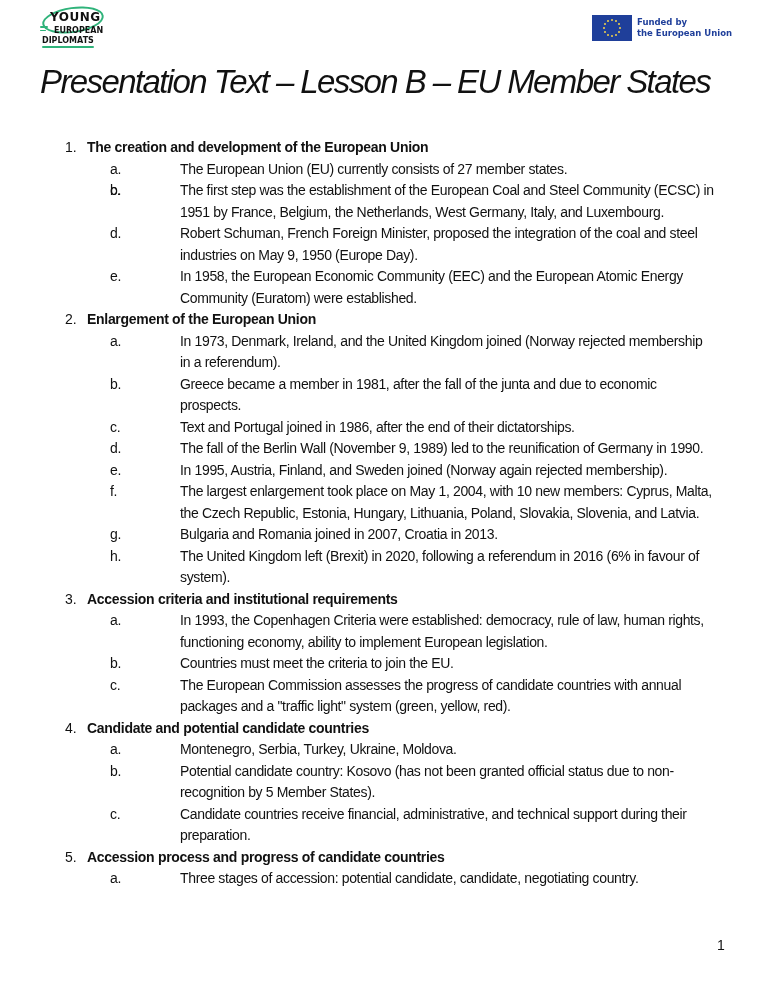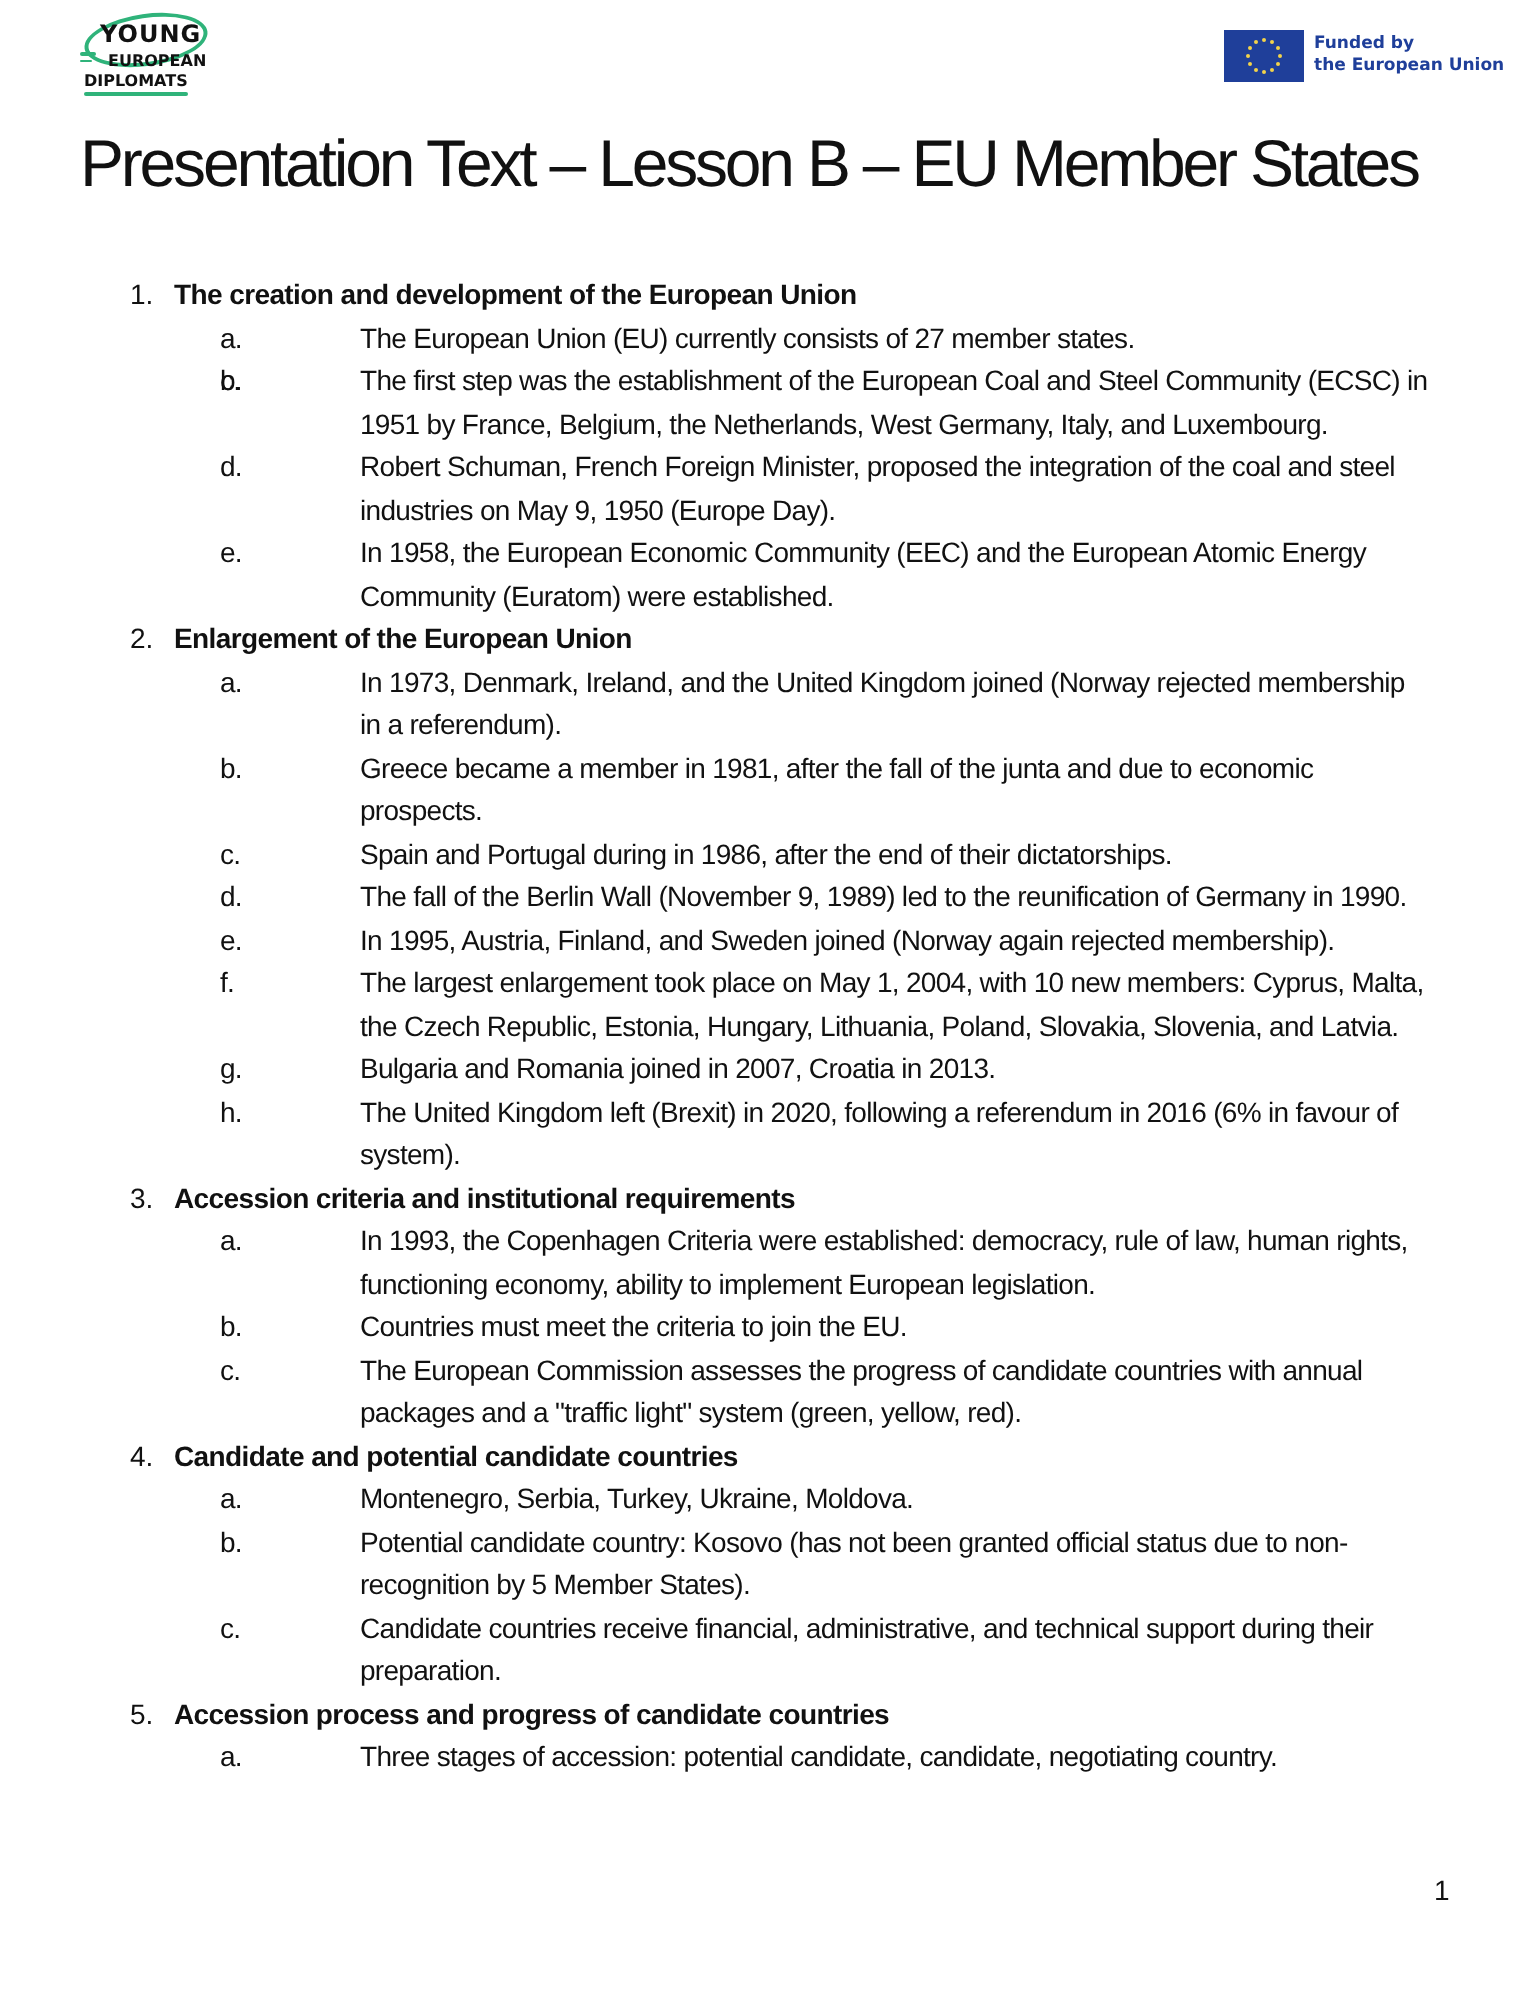--- a/index.html
+++ b/index.html
@@ -13,29 +13,29 @@
                 letter-spacing: 0.5px; color: #111; font-family: "DejaVu Sans", sans-serif; }
     .logo .l2 { position: absolute; left: 14px; top: 22px; font-weight: 900; font-size: 8px;
                 color: #111; font-family: "DejaVu Sans", sans-serif; }
     .logo .l3 { position: absolute; left: 2px; top: 32px; font-weight: 900; font-size: 8px;
                 color: #111; font-family: "DejaVu Sans", sans-serif; }
     .logo .uline { position: absolute; left: 2px; top: 42px; width: 52px; height: 2px;
                    background: #2fb37a; border-radius: 2px; }
     .logo .lines { position: absolute; left: 0px; top: 22px; width: 10px; height: 8px; }
     .logo .lines i { display:block; height:1.5px; background:#2fb37a; margin-bottom:2px; border-radius:1px; }
 
-    .eu { position: absolute; left: 592px; top: 15px; display: flex; align-items: center; margin-left: 20px; }
+    .eu { position: absolute; left: 592px; top: 15px; display: flex; align-items: center; }
     .flag { width: 40px; height: 26px; background: #1f3f9a; position: relative; }
     .flag span { position: absolute; width: 2.5px; height: 2.5px; background: #f3d34a; border-radius: 50%; }
     .eu-text { margin-left: 5px; font-size: 8.5px; font-weight: 700; color: #1f3f9a; line-height: 11px;
                font-family: "DejaVu Sans", sans-serif; }
 
     .title { position: absolute; left: 40px; top: 63px; font-size: 33px; font-weight: 400;
              letter-spacing: -1.6px; color: #111; white-space: nowrap;
-             font-family: "Liberation Sans", sans-serif; }
+             font-family: "Liberation Sans", sans-serif; font-style: italic; }
 
     .content { position: absolute; left: 0; top: 137px; width: 768px; }
     .section { position: relative; }
     .sec-head { position: relative; height: 21.5px; line-height: 21.5px; font-size: 14px; }
     .sec-num { position: absolute; left: 65px; }
     .sec-title { position: absolute; left: 87px; font-weight: 700; letter-spacing: -0.3px; white-space: nowrap; }
     .item { position: relative; padding-left: 132px; padding-right: 30px; font-size: 14px;
             line-height: 21.5px; letter-spacing: -0.35px; }
     .item .letter { position: absolute; left: 110px; }
     .item .line { display: block; white-space: nowrap; margin-left: 48px; }
@@ -120,21 +120,21 @@
         <span class="line">In 1973, Denmark, Ireland, and the United Kingdom joined (Norway rejected membership</span>
         <span class="line">in a referendum).</span>
       </div>
       <div class="item">
         <span class="letter">b.</span>
         <span class="line">Greece became a member in 1981, after the fall of the junta and due to economic</span>
         <span class="line">prospects.</span>
       </div>
       <div class="item">
         <span class="letter">c.</span>
-        <span class="line">Spain and Portugal during in 1986, after the end of their dictatorships.</span>
+        <span class="line">Text and Portugal joined in 1986, after the end of their dictatorships.</span>
       </div>
       <div class="item">
         <span class="letter">d.</span>
         <span class="line">The fall of the Berlin Wall (November 9, 1989) led to the reunification of Germany in 1990.</span>
       </div>
       <div class="item">
         <span class="letter">e.</span>
         <span class="line">In 1995, Austria, Finland, and Sweden joined (Norway again rejected membership).</span>
       </div>
       <div class="item">

